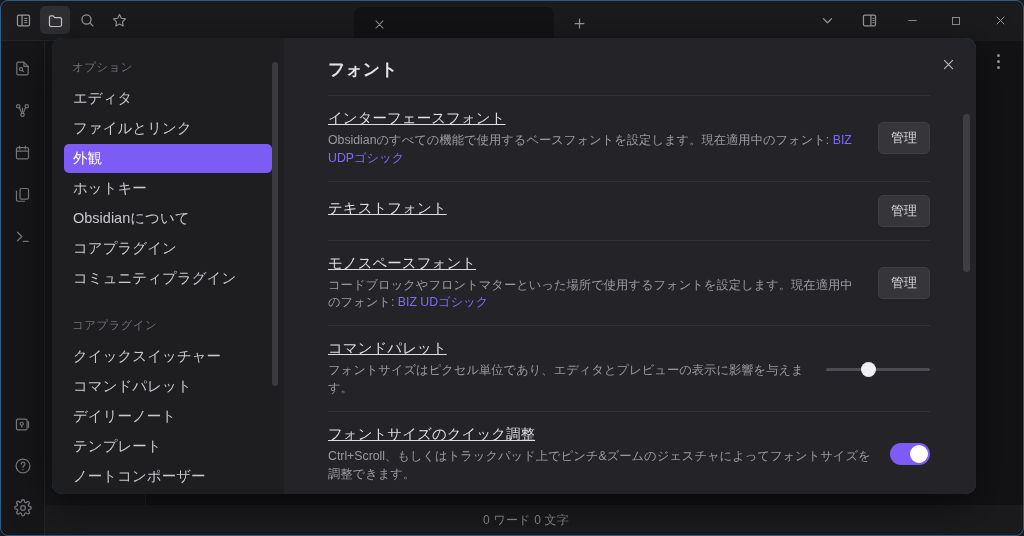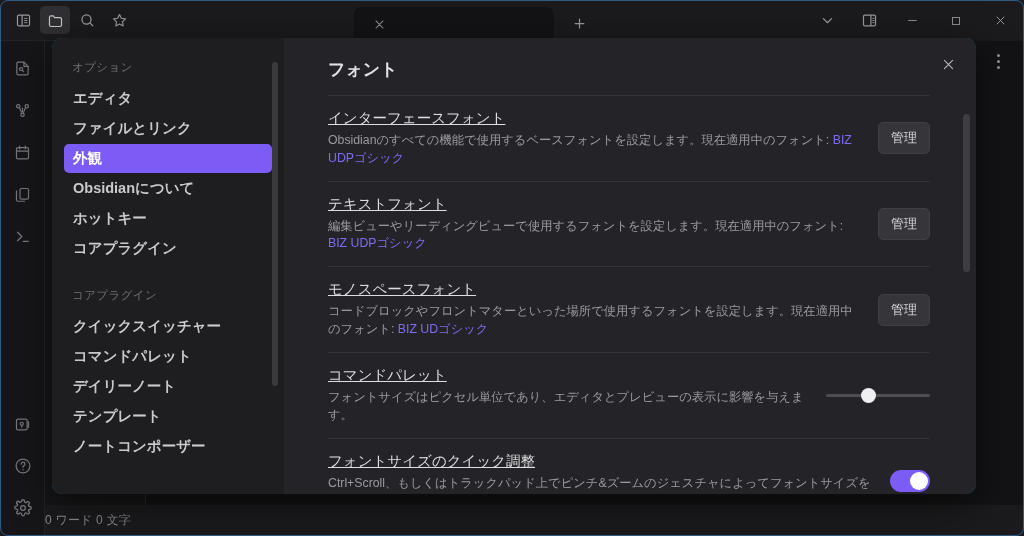--- a/index.html
+++ b/index.html
@@ -160,21 +160,21 @@
     width: 100px; bottom: 30px;
     background: #161618;
   }
   .ws-statusbar {
     position: absolute;
     left: 0; right: 0; bottom: 0;
     height: 30px;
     background: #1b1b1d;
     display: flex;
     align-items: center;
-    justify-content: flex-start;
+    justify-content: center;
     padding-right: 16px;
   }
   .status-text {
     font-size: 12px;
     color: #8b8b90;
     letter-spacing: 0.2px;
   }
 
   
   .modal {
@@ -208,21 +208,20 @@
   .nav-heading.second { padding-top: 24px; }
 
   .nav-item {
     margin: 1px 12px;
     padding: 5px 9px;
     border-radius: 5px;
     font-size: 14.5px;
     color: #c9c9ce;
     white-space: nowrap;
     overflow: hidden;
-    font-weight: bold;
   }
   .nav-item.selected {
     background: #7d5cf6;
     color: #ffffff;
   }
 
   .sb-scroll {
     position: absolute;
     right: 6px;
     top: 24px;
@@ -503,23 +502,24 @@
   </div>
 
   <div class="modal">
 
     <div class="modal-sidebar">
 
       <div class="nav-heading">オプション</div>
       <div class="nav-item">エディタ</div>
       <div class="nav-item">ファイルとリンク</div>
       <div class="nav-item selected">外観</div>
+      <div class="nav-item">ホットキー</div>
       <div class="nav-item">Obsidianについて</div>
-      <div class="nav-item">ホットキー</div>
       <div class="nav-item">コアプラグイン</div>
+      <div class="nav-item">コミュニティプラグイン</div>
 
       <div class="nav-heading second">コアプラグイン</div>
       <div class="nav-item">クイックスイッチャー</div>
       <div class="nav-item">コマンドパレット</div>
       <div class="nav-item">デイリーノート</div>
       <div class="nav-item">テンプレート</div>
       <div class="nav-item">ノートコンポーザー</div>
 
       <div class="sb-scroll"></div>
     </div>
@@ -540,21 +540,20 @@
           <div class="setting-info">
             <div class="setting-name">インターフェースフォント</div>
             <div class="setting-desc"><span>Obsidianのすべての機能で使用するベースフォントを設定します。現在適用中のフォント: </span><span class="font-link">BIZ UDPゴシック</span></div>
           </div>
           <div class="btn-manage">管理</div>
         </div>
 
         <div class="setting-row">
           <div class="setting-info">
             <div class="setting-name">テキストフォント</div>
-            <div class="setting-desc"><span>編集ビューやリーディングビューで使用するフォントを設定します。現在適用中のフォント: </span><span class="font-link">BIZ UDPゴシック</span></div>
           </div>
           <div class="btn-manage">管理</div>
         </div>
 
         <div class="setting-row">
           <div class="setting-info">
             <div class="setting-name">モノスペースフォント</div>
             <div class="setting-desc"><span>コードブロックやフロントマターといった場所で使用するフォントを設定します。現在適用中のフォント: </span><span class="font-link">BIZ UDゴシック</span></div>
           </div>
           <div class="btn-manage">管理</div>

